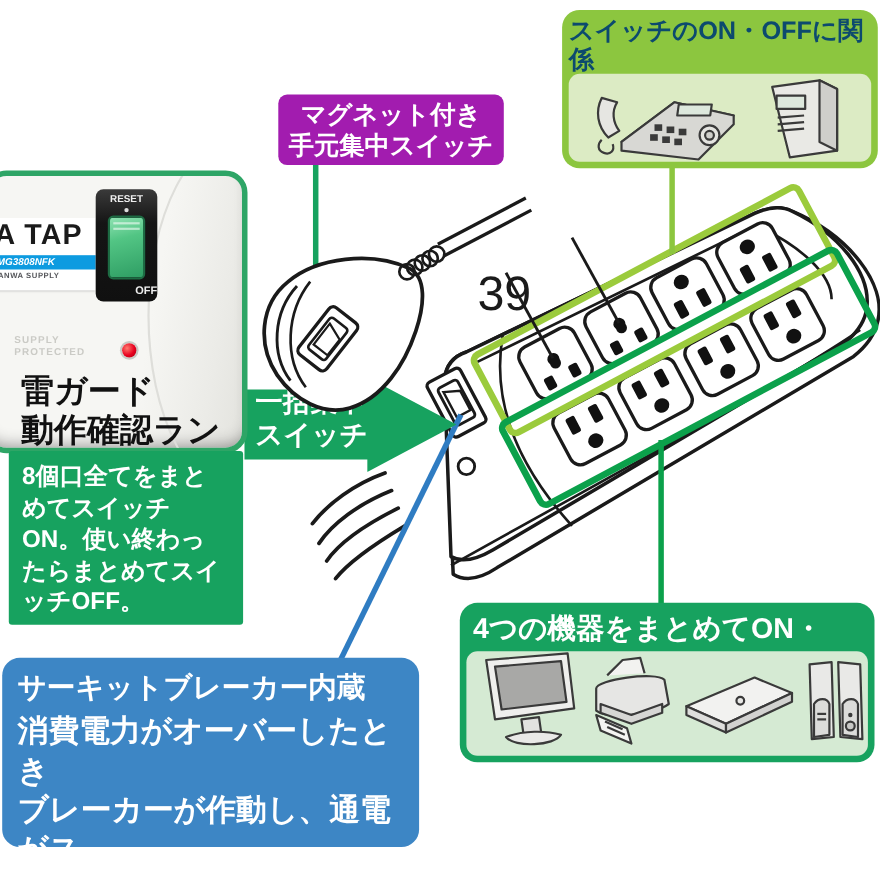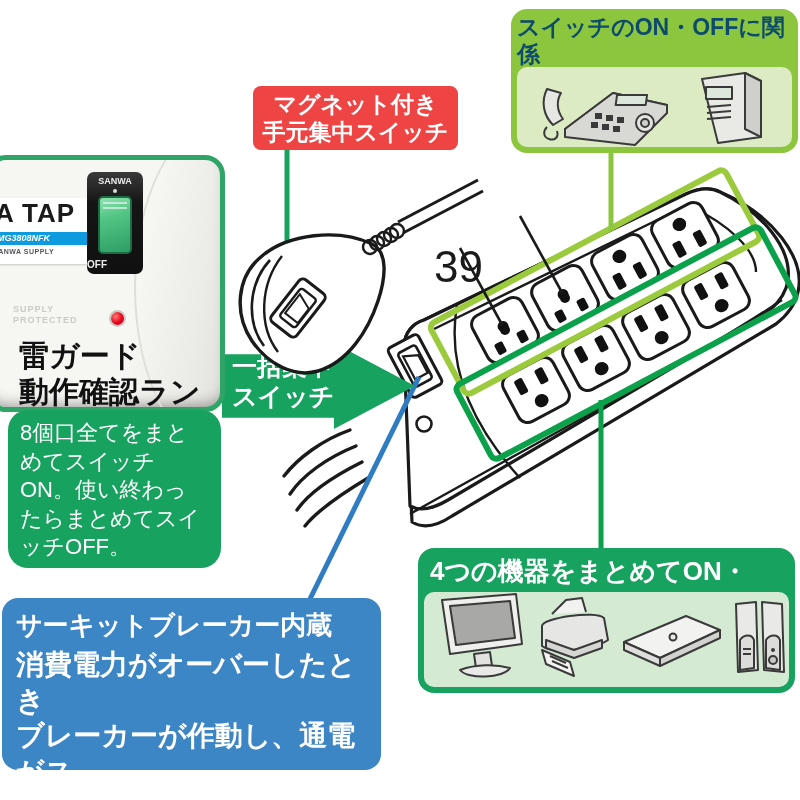--- a/index.html
+++ b/index.html
@@ -13,55 +13,55 @@
   
   .box-tr{position:absolute;left:511px;top:9px;width:287px;height:144px;z-index:4;
           background:#8CC63F;border-radius:16px;}
   .box-tr .hd{position:absolute;left:6px;top:5px;color:#0c4a6e;font-weight:bold;
           font-size:23px;line-height:1.16;letter-spacing:0;}
   .box-tr .bd{position:absolute;left:6px;right:6px;top:58px;bottom:6px;
           background:#DCEBC4;border-radius:10px;overflow:hidden;}
 
   
   .magnet{position:absolute;left:253px;top:86px;width:205px;height:64px;z-index:4;
-          background:#ef4444;border-radius:8px;display:flex;align-items:center;justify-content:center;
+          background:#a21caf;border-radius:8px;display:flex;align-items:center;justify-content:center;
           color:#fff;font-weight:bold;font-size:23px;line-height:1.22;text-align:center;}
 
   
   .inset{position:absolute;left:-14px;top:155px;width:229px;height:247px;z-index:4;
          border:5px solid #2EA566;border-radius:20px;
          background:linear-gradient(100deg,#F6F6F3 62%,#EBEBE7 86%,#E3E3DE 100%);
          box-shadow:inset 0 -10px 14px -8px rgba(40,40,40,.45);overflow:hidden;}
   .inset .shine{position:absolute;width:170px;height:330px;right:-88px;top:-40px;
          border:2px solid #DEDEDA;border-radius:50%;background:transparent;}
   .inset .plate{position:absolute;left:-4px;top:38px;width:100px;height:66px;background:#fff;
          box-shadow:0 1px 2px rgba(0,0,0,.2);}
   .inset .plate .nm{position:absolute;left:8px;top:0px;font-size:26px;font-weight:bold;color:#1a1a1a;letter-spacing:1px;}
   .inset .plate .bar{position:absolute;left:0;top:34px;width:100%;height:13px;background:#0D9BE0;
          color:#fff;font-size:9px;font-weight:bold;font-style:italic;line-height:13px;padding-left:10px;box-sizing:border-box;}
   .inset .plate .br{position:absolute;left:6px;top:50px;font-size:7px;font-weight:bold;color:#55565A;letter-spacing:.5px;}
   .bezel{position:absolute;left:96px;top:12px;width:56px;height:102px;border-radius:7px;
          background:linear-gradient(180deg,#3a3a3a,#151515 30%,#101010);}
   .bezel .rs{position:absolute;width:100%;text-align:center;top:4px;color:#eee;font-size:9px;font-weight:bold;}
   .bezel .dot{position:absolute;left:26px;top:17px;width:4px;height:4px;border-radius:50%;background:#ddd;}
-  .bezel .off{position:absolute;width:100%;text-align:left;bottom:4px;color:#eee;font-size:10px;font-weight:bold;}
+  .bezel .off{position:absolute;width:100%;text-align:right;bottom:4px;color:#eee;font-size:10px;font-weight:bold;}
   .rocker{position:absolute;left:11px;top:24px;width:34px;height:58px;border-radius:5px;
          background:linear-gradient(165deg,#8FE2B2 0%,#52C584 35%,#2F9E64 100%);
          border:2px solid #1D6B43;box-sizing:border-box;}
   .rocker i{position:absolute;left:3px;right:3px;height:2px;background:rgba(255,255,255,.55);display:block;}
   .led{position:absolute;left:120px;top:152px;width:13px;height:13px;border-radius:50%;
        background:radial-gradient(circle at 35% 35%,#FF7A6E,#E8001E 55%,#9E0010);
        box-shadow:0 0 0 2px #C9C9C4;}
   .surge{position:absolute;left:22px;top:144px;color:#CBCBC6;font-size:9px;font-weight:bold;
          letter-spacing:1px;line-height:1.25;}
   .caption{position:absolute;left:28px;top:178px;color:#111;font-size:30px;font-weight:bold;line-height:1.2;}
 
   
   .box-l{position:absolute;left:8px;top:410px;width:213px;height:158px;z-index:4;
-         background:#17A25F;border-radius:20px;color:#fff;font-weight:normal;
+         background:#17A25F;border-radius:3px;color:#fff;font-weight:bold;
          font-size:22px;line-height:1.3;padding:9px 0 0 12px;box-sizing:border-box;}
 
   
   .arrow{position:absolute;left:222px;top:343px;width:193px;height:86px;z-index:2;
          background:#17A25F;
          clip-path:polygon(0 13%,58% 13%,58% 0,100% 50%,58% 100%,58% 87%,0 87%);}
   .arrow .t{position:absolute;left:10px;top:8px;color:#fff;font-weight:bold;font-size:25px;line-height:1.2;}
 
   
   .box-b{position:absolute;left:2px;top:598px;width:379px;height:172px;z-index:4;
@@ -243,21 +243,21 @@
 手元集中スイッチ</div>
 
   <div class="inset">
     <div class="shine"></div>
     <div class="plate">
       <div class="nm">A TAP</div>
       <div class="bar">MG3808NFK</div>
       <div class="br">SANWA SUPPLY</div>
     </div>
     <div class="bezel">
-      <div class="rs">SANWA</div>
+      <div class="rs">RESET</div>
       <div class="dot"></div>
       <div class="rocker">
         <i style="top:4px"></i>
           <i style="top:9px"></i>
       </div>
       <div class="off">OFF</div>
     </div>
     <div class="led"></div>
     <div class="surge pre">SUPPLY
 PROTECTED</div>

